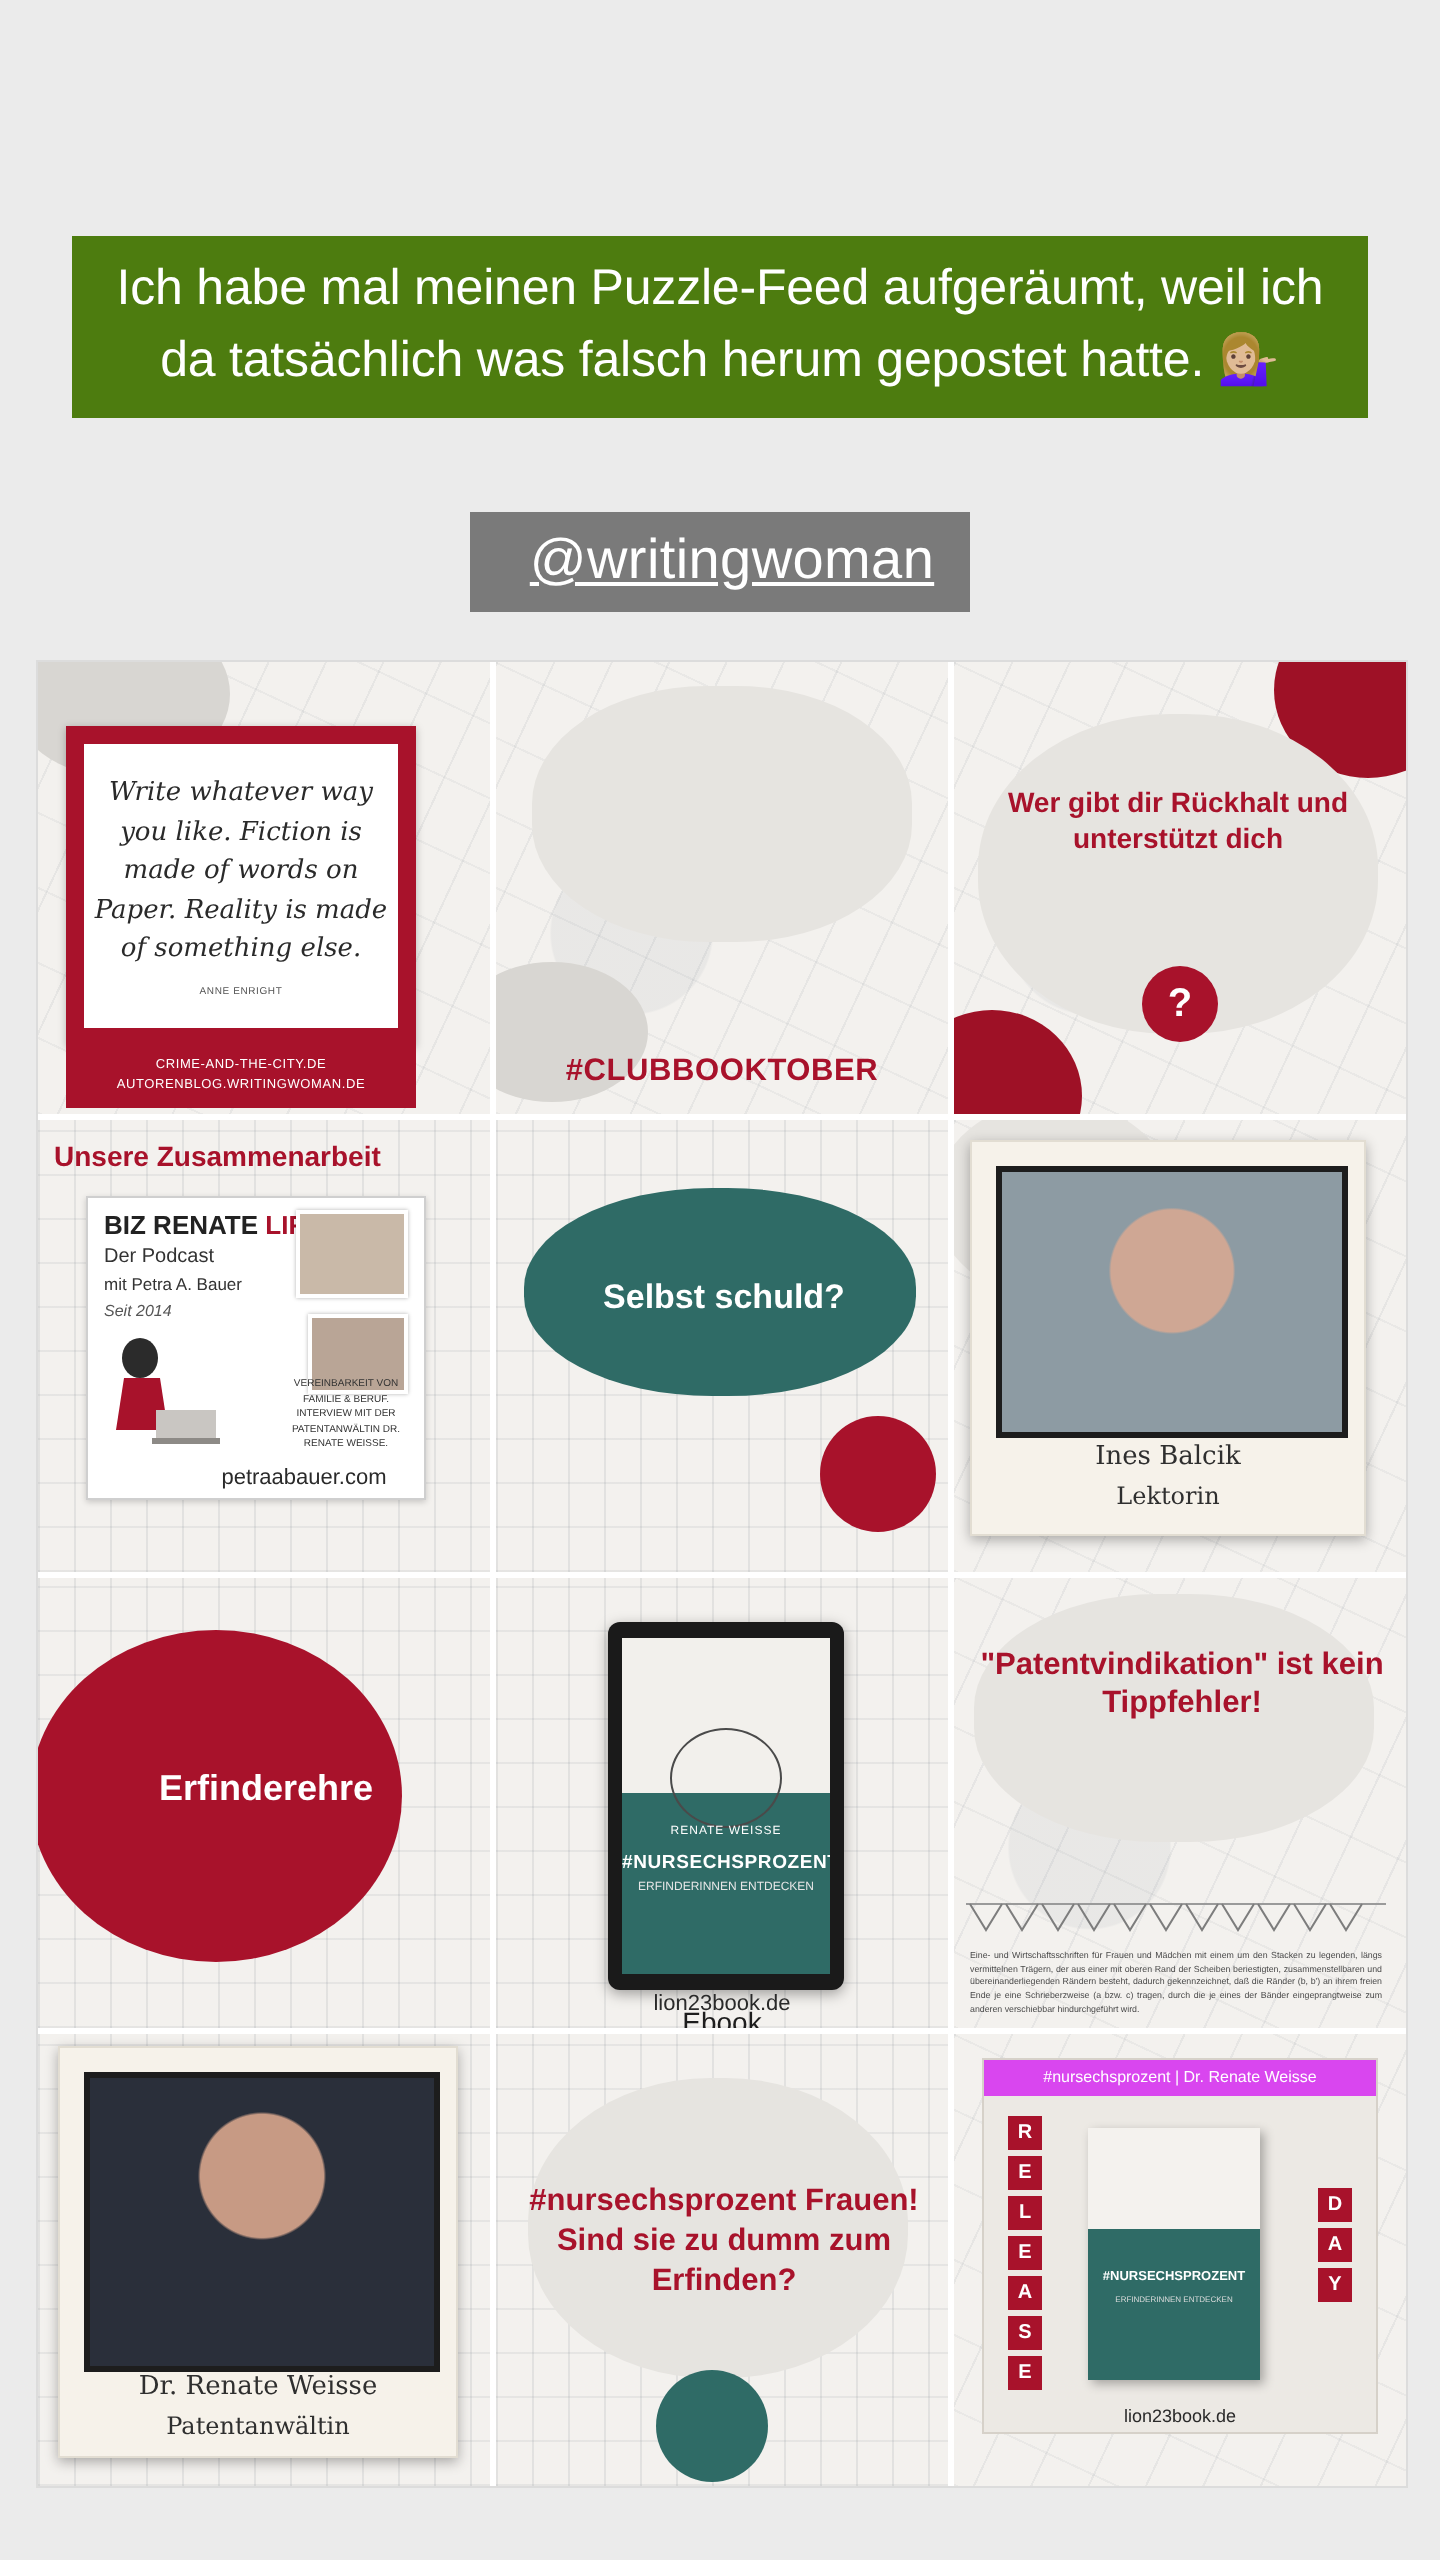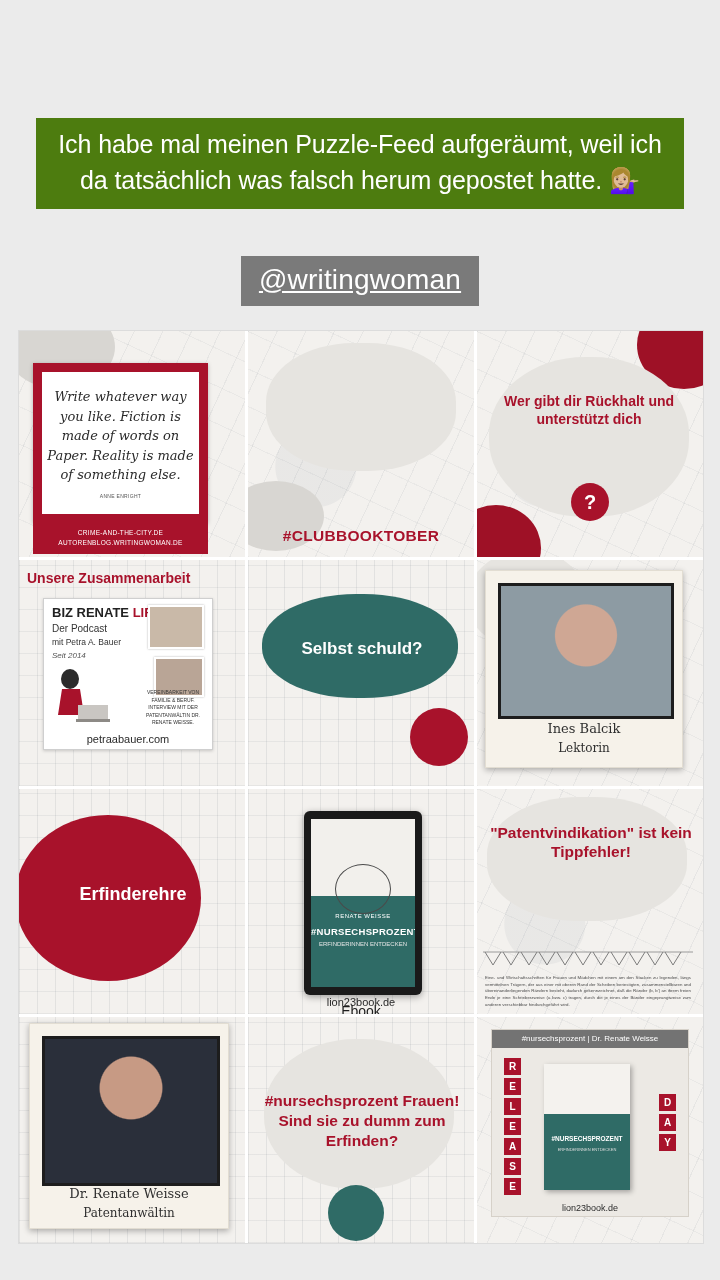--- a/index.html
+++ b/index.html
@@ -39,21 +39,21 @@
     top: 256px;
     left: 0;
     width: 720px;
     display: flex;
     justify-content: center;
   }
   .handle {
     background: #7a7a7a;
     color: #ffffff;
     font-size: 28px;
-    padding: 8px 18px 10px 18px;
+    padding: 8px 18px 10px 30px;
     text-decoration: underline;
     letter-spacing: 0.2px;
   }
 
   
   .feed {
     position: absolute;
     top: 330px;
     left: 18px;
     width: 684px;
@@ -210,21 +210,21 @@
   .pod-photo2 {
     position:absolute; right:8px; top:58px; width:46px; height:36px;
     background:#b9a596; border:2px solid #fff; box-shadow:0 0 2px rgba(0,0,0,.3);
   }
   .pod-meta {
     position:absolute; right:6px; bottom:22px; width:66px;
     font-size:5px; color:#333; text-align:center; line-height:1.5;
   }
   .pod-url {
     position:absolute; left:0; bottom:4px; width:100%;
-    text-align:center; font-size:11px; color:#2a2a2a;
+    text-align:center; font-size:11px; color:#2a2a2a;padding-left:24px;
   }
   .pod-figure {
     position:absolute; left:6px; bottom:22px; width:62px; height:62px;
   }
 
   
   .t5-text {
     left: 10px; top: 78px; width: 208px;
     color: #ffffff;
     font-size: 17px;
@@ -320,21 +320,21 @@
   
   .release-card {
     position: absolute;
     left: 14px; top: 12px;
     width: 196px; height: 186px;
     background: #ece9e4;
     border: 1px solid #d6d1c9;
   }
   .rc-head {
     position:absolute; left:0; top:0; width:100%;
-    background:#737373; color:#fff;
+    background:#d946ef; color:#fff;
     font-size:8px; text-align:center; padding:4px 0 5px 0;
   }
   .rc-letters {
     position: absolute;
     top: 28px;
     display: flex; flex-direction: column; gap: 3px;
   }
   .rc-letters span {
     width: 17px; height: 17px;
     background: #a8122b; color: #fff;

